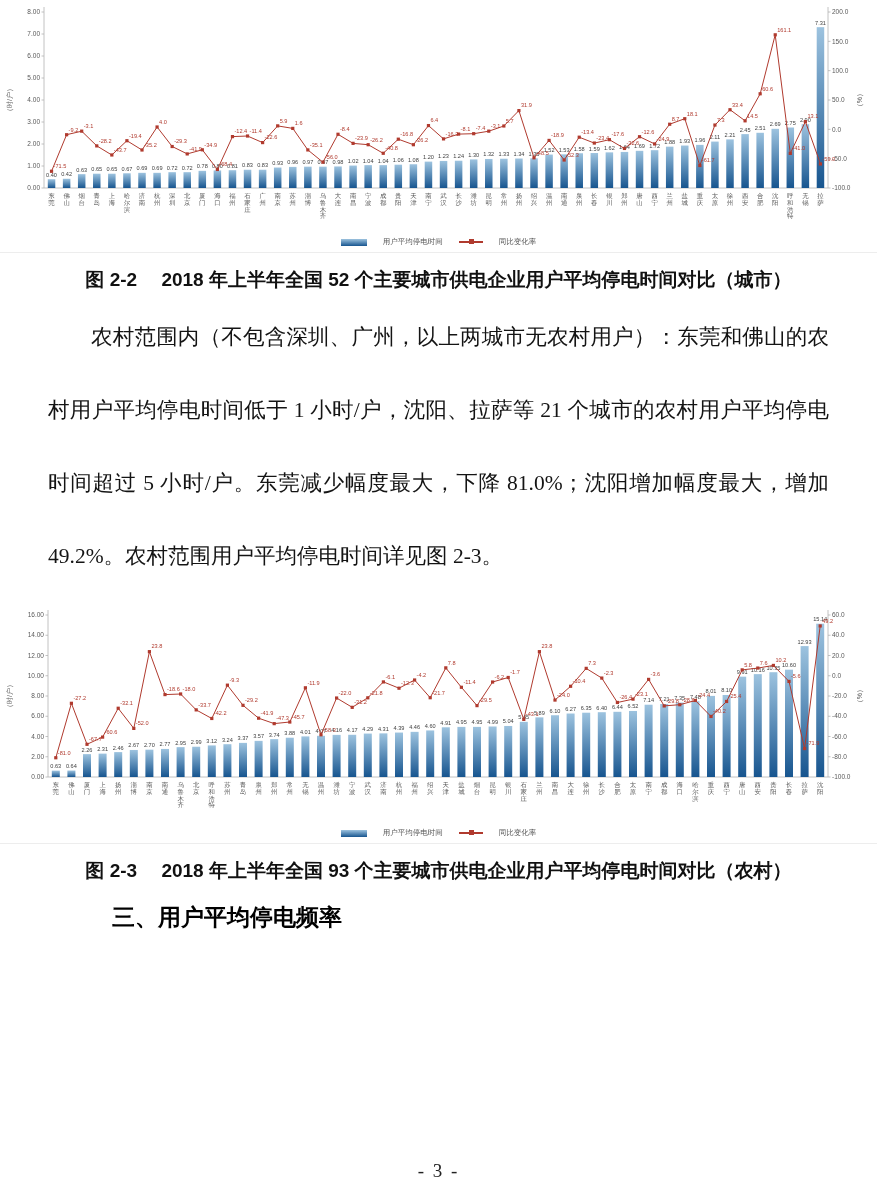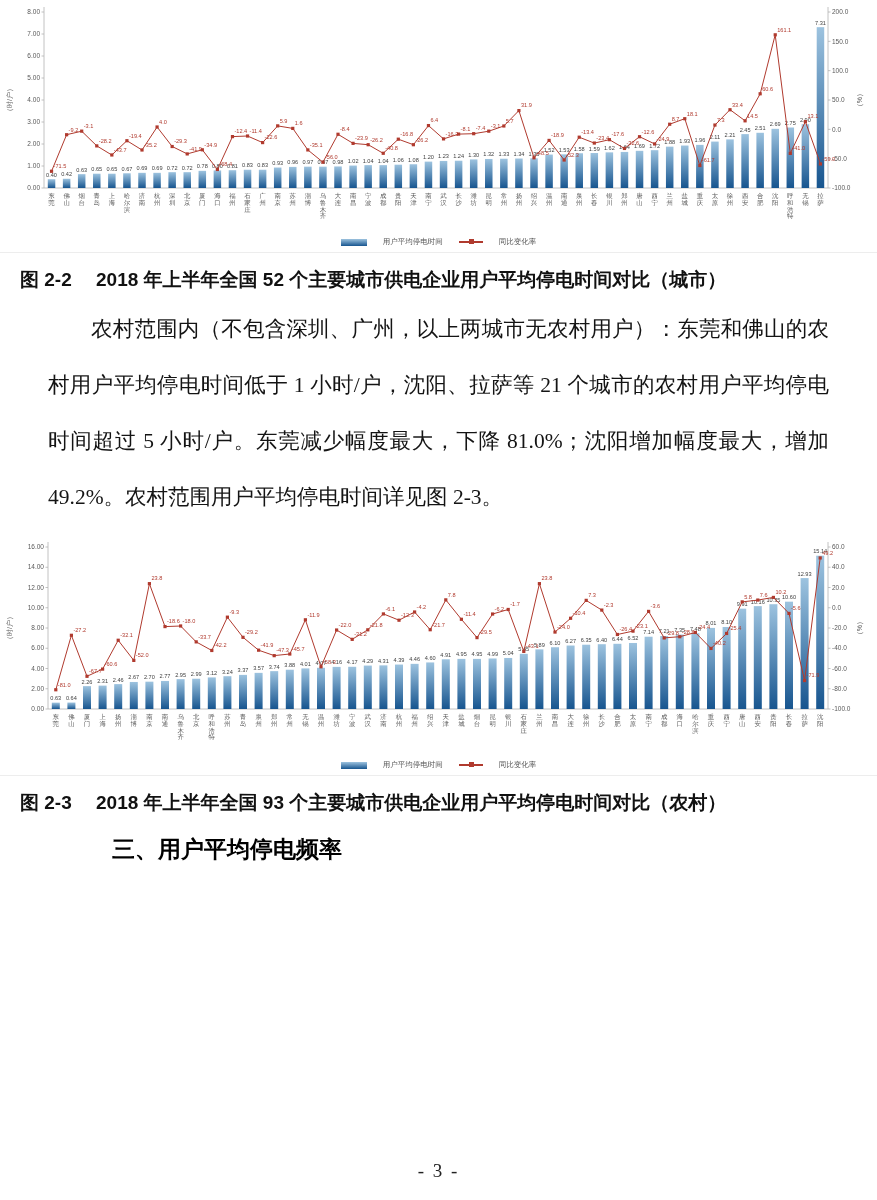--- a/index.html
+++ b/index.html
@@ -6,24 +6,24 @@
   .page{position:relative;width:877px;height:1200px;background:#fff;overflow:hidden;
         font-family:"Liberation Serif",serif;color:#1a1a1a;}
   .chart-block{position:relative;width:877px;border-bottom:1px solid #ededed;padding-top:2px;}
   .chart-block svg{display:block;}
   .legend{display:flex;justify-content:center;align-items:center;gap:16px;
           font-family:"Liberation Sans",sans-serif;font-size:7.5px;color:#555;
           padding:1px 0 5px 0;}
   .legend .sw-bar{display:inline-block;width:26px;height:7px;}
   .legend .sw-line{display:inline-block;position:relative;width:24px;height:2px;}
   .legend .sw-line i{position:absolute;left:10px;top:-2px;width:5px;height:5px;display:block;}
-  .caption{margin:14px 20px 6px 20px;
+  .caption{margin:14px 20px 6px 20px;text-align:center;
            font-family:"Liberation Sans",sans-serif;font-weight:bold;
            font-size:19px;color:#111;}
-  .body-text{margin:8px 48px 10px 48px;font-size:21.5px;line-height:56px;
+  .body-text{margin:8px 48px 10px 48px;font-size:21.5px;line-height:73px;
              text-align:justify;text-indent:2em;color:#141414;}
   .section-heading{margin:18px 0 10px 112px;font-family:"Liberation Sans",sans-serif;
                    font-weight:bold;font-size:23px;color:#000;}
   .footer{position:absolute;left:0;bottom:18px;width:100%;text-align:center;
           font-size:19px;letter-spacing:2px;color:#222;}
 </style>
 </head>
 <body>
 
 <div class="page">

